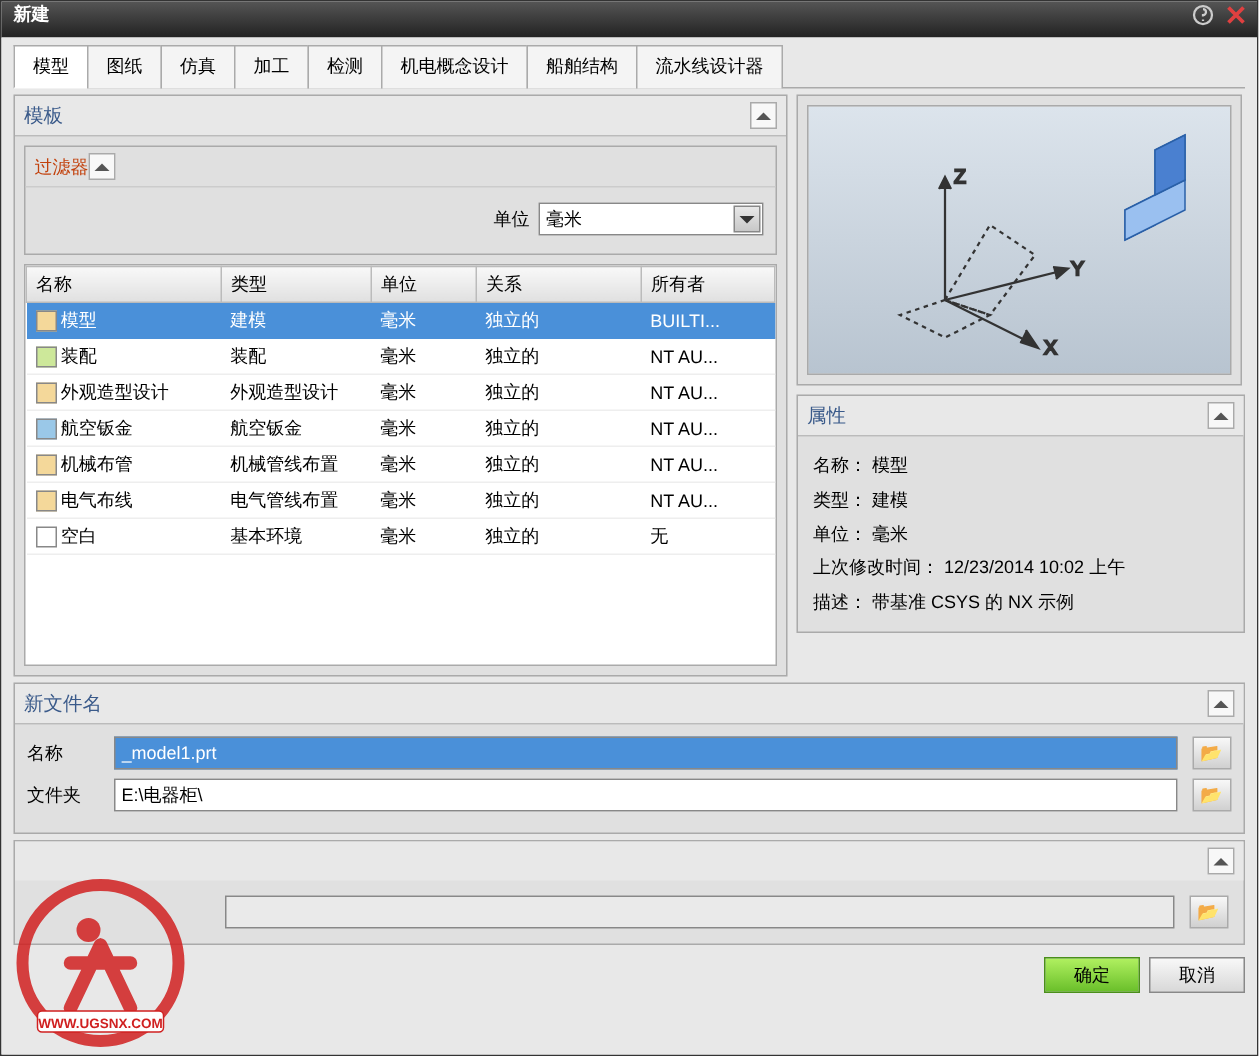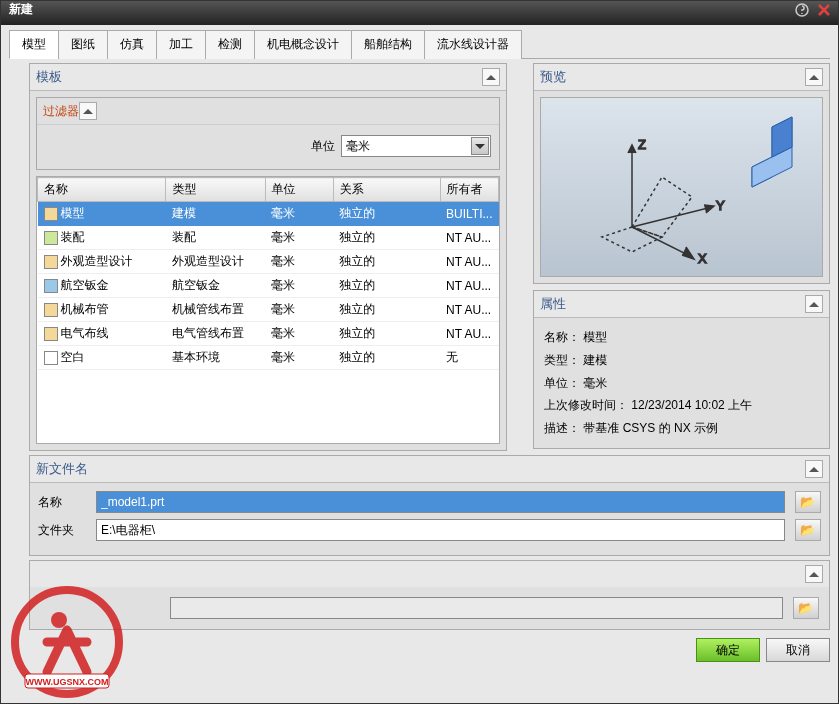--- a/index.html
+++ b/index.html
@@ -7,21 +7,21 @@
 .window { width: 839px; height: 704px; border: 1px solid #333; display: flex; flex-direction: column; }
 .titlebar { background: linear-gradient(to bottom, #555 0%, #222 100%); color: #fff; height: 24px; display: flex; align-items: flex-start; padding: 0 4px; }
 .titlebar-text { flex: 1; font-size: 12px; padding-left: 4px; font-weight: bold; }
 .titlebar-btn { width: 20px; height: 18px; margin-left: 2px; display: flex; align-items: center; justify-content: center; cursor: pointer; }
 .titlebar-btn svg { width: 16px; height: 16px; }
 .content { flex: 1; background: #e8e8e8; padding: 4px 8px 8px 8px; display: flex; flex-direction: column; gap: 4px; }
 .tabs { display: flex; border-bottom: 1px solid #aaa; background: #e8e8e8; }
 .tab { padding: 5px 12px; border: 1px solid #aaa; border-bottom: none; background: #f4f4f4; margin-right: -1px; cursor: pointer; position: relative; top: 1px; }
 .tab.active { background: #fff; border-bottom: 1px solid #fff; }
 .main-row { display: flex; gap: 6px; }
-.panel { border: 1px solid #aaa; background: #e0e0e0; margin-left: 20px; }
+.panel { border: 1px solid #aaa; background: #e0e0e0; }
 .panel-header { background: #e8e8e8; color: #3a5a8a; padding: 4px 6px; font-size: 13px; display: flex; align-items: center; border-bottom: 1px solid #bbb; }
 .panel-header .sp { flex: 1; }
 .collapse-btn { width: 18px; height: 18px; border: 1px solid #aaa; background: #f8f8f8; display: flex; align-items: center; justify-content: center; cursor: pointer; }
 .template-panel { width: 516px; }
 .preview-panel { width: 297px; }
 .filter-box { margin: 6px; border: 1px solid #aaa; background: #e0e0e0; }
 .filter-header { padding: 4px 6px; color: #c2410c; display: flex; align-items: center; border-bottom: 1px solid #ccc; }
 .filter-row { padding: 10px 8px 12px 8px; display: flex; align-items: center; justify-content: flex-end; gap: 6px; }
 .filter-select { width: 150px; height: 22px; border: 1px solid #888; background: #fff; padding: 1px 4px; display: flex; align-items: center; position: relative; }
 .filter-select-btn { position: absolute; right: 1px; top: 1px; width: 18px; height: 18px; background: linear-gradient(to bottom,#e8e8e8,#c8c8c8); border: 1px solid #888; display: flex; align-items: center; justify-content: center; }
@@ -181,27 +181,20 @@
                   <td>独立的</td>
                   <td>无</td>
                 </tr>
               </tbody>
           </table>
         </div>
       </div>
 
       <div style="flex:1;display:flex;flex-direction:column">
         <div class="panel preview-panel">
-          <div class="panel-header">
-            <span>预览</span>
-            <span class="sp"></span>
-            <div class="collapse-btn">
-                <div class="chev up"></div>
-              </div>
-          </div>
           <div class="preview-img">
             <svg width="260" height="160" viewBox="0 0 260 160">
               <g stroke="#333" stroke-width="1.5" fill="none">
                 <path d="M80 120 L80 40"></path>
                   <path d="M76 46 L80 38 L84 46" fill="#333"></path>
                 <text x="86" y="42" font-size="13" fill="#333">Z</text>
                 <path d="M80 120 L160 100"></path>
                   <path d="M152 98 L162 99 L154 106" fill="#333"></path>
                 <text x="164" y="103" font-size="13" fill="#333">Y</text>
                 <path d="M80 120 L140 150"></path>

